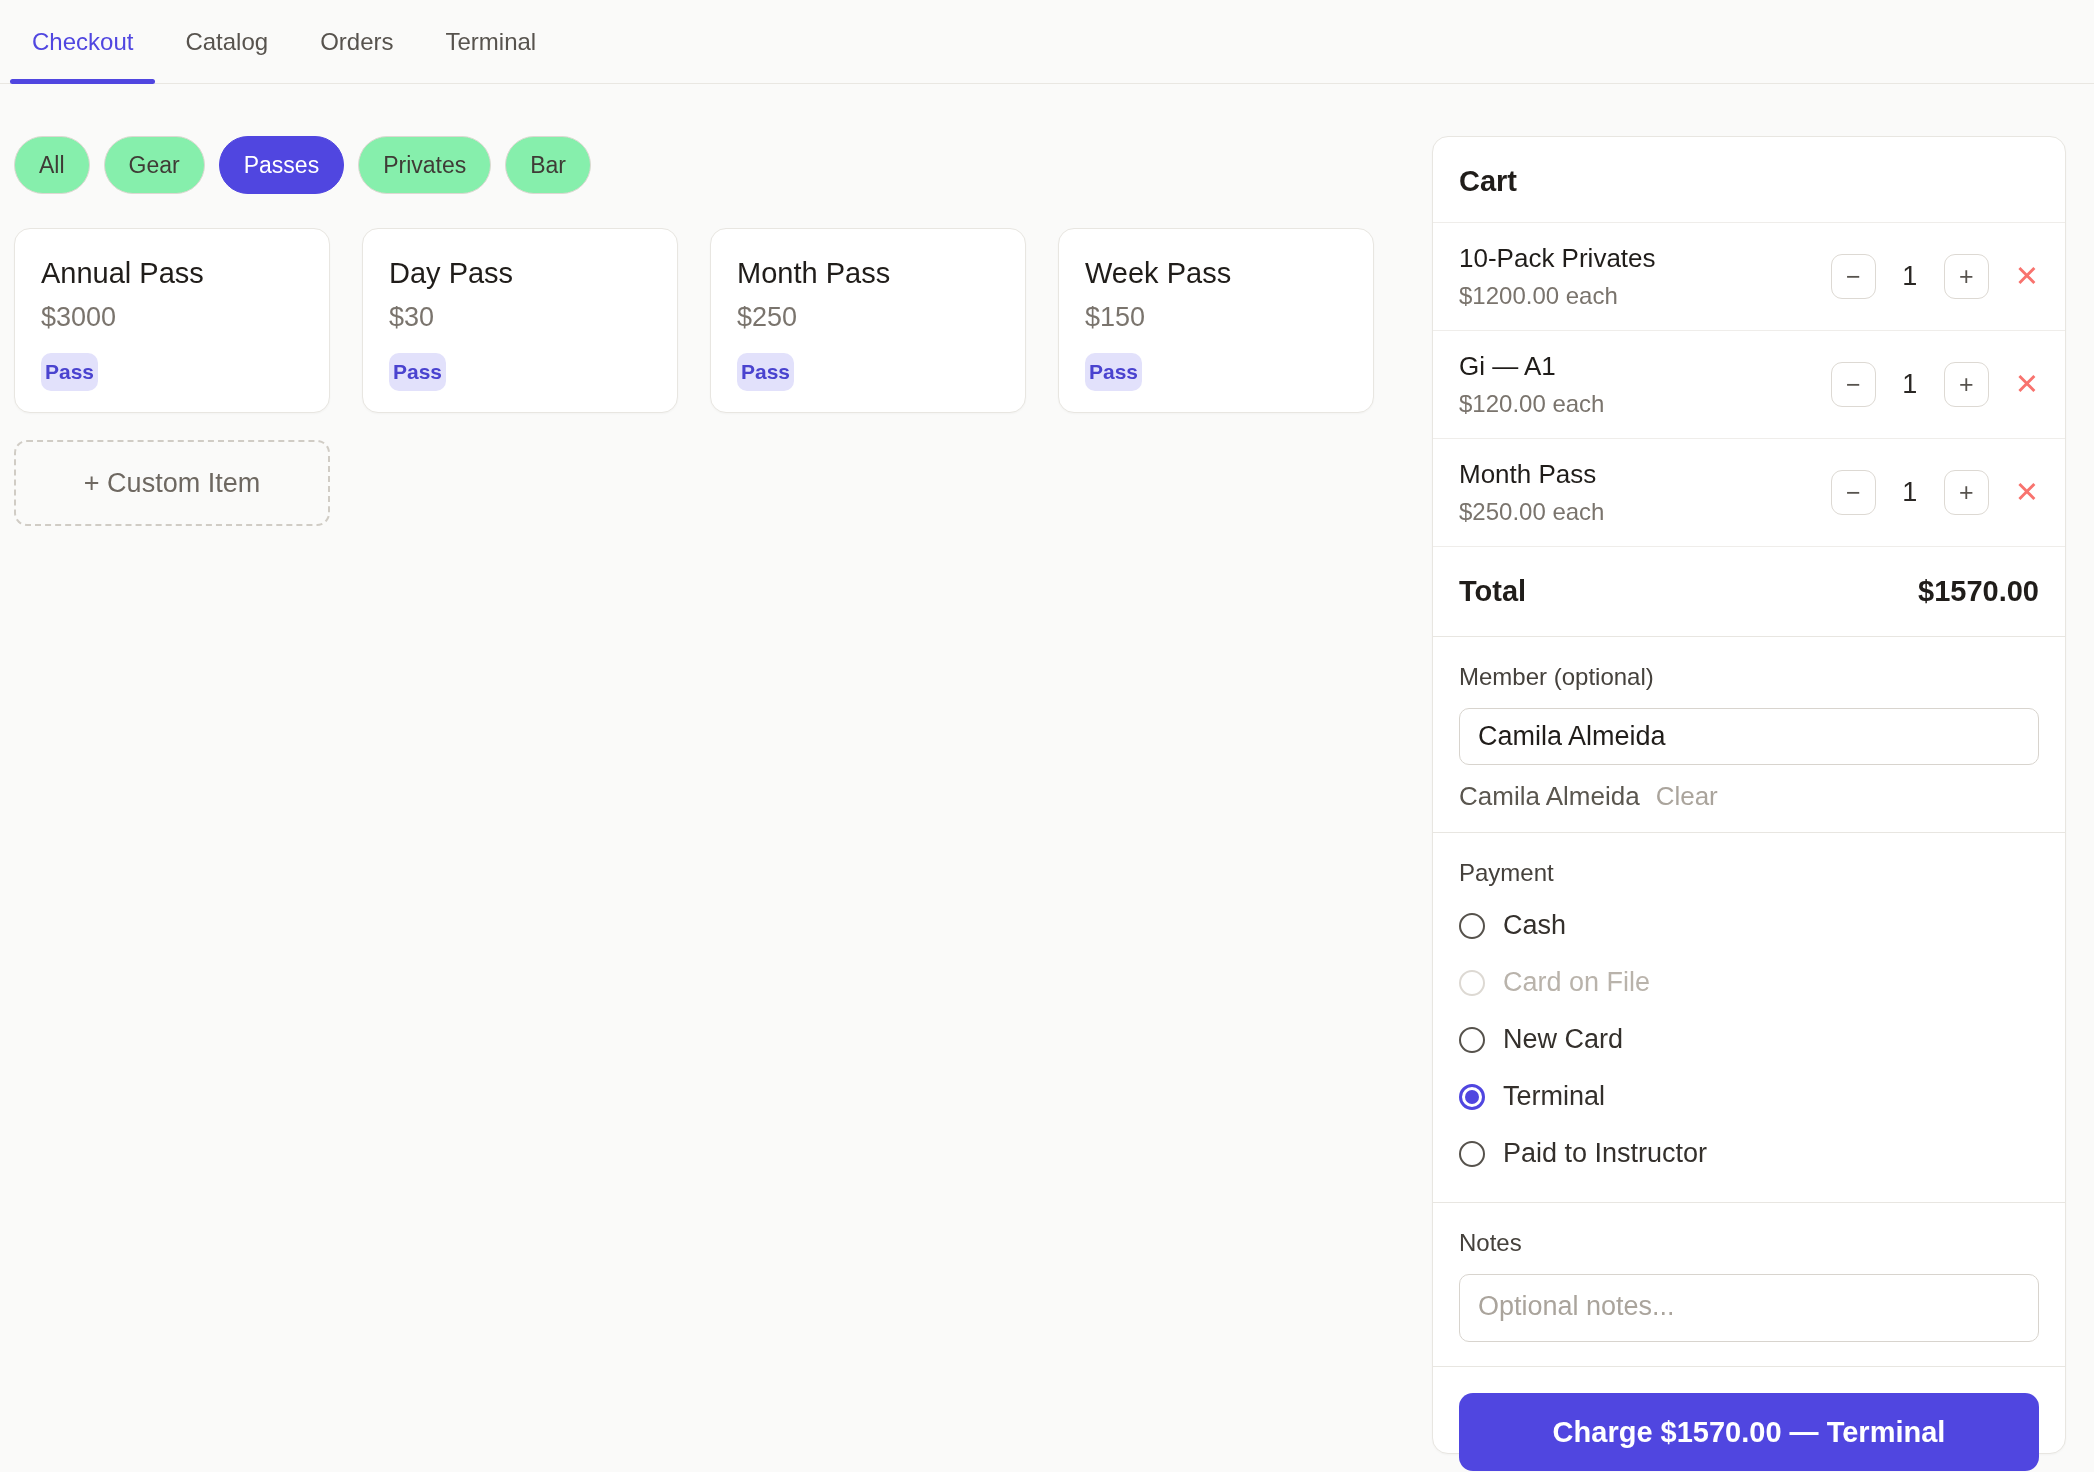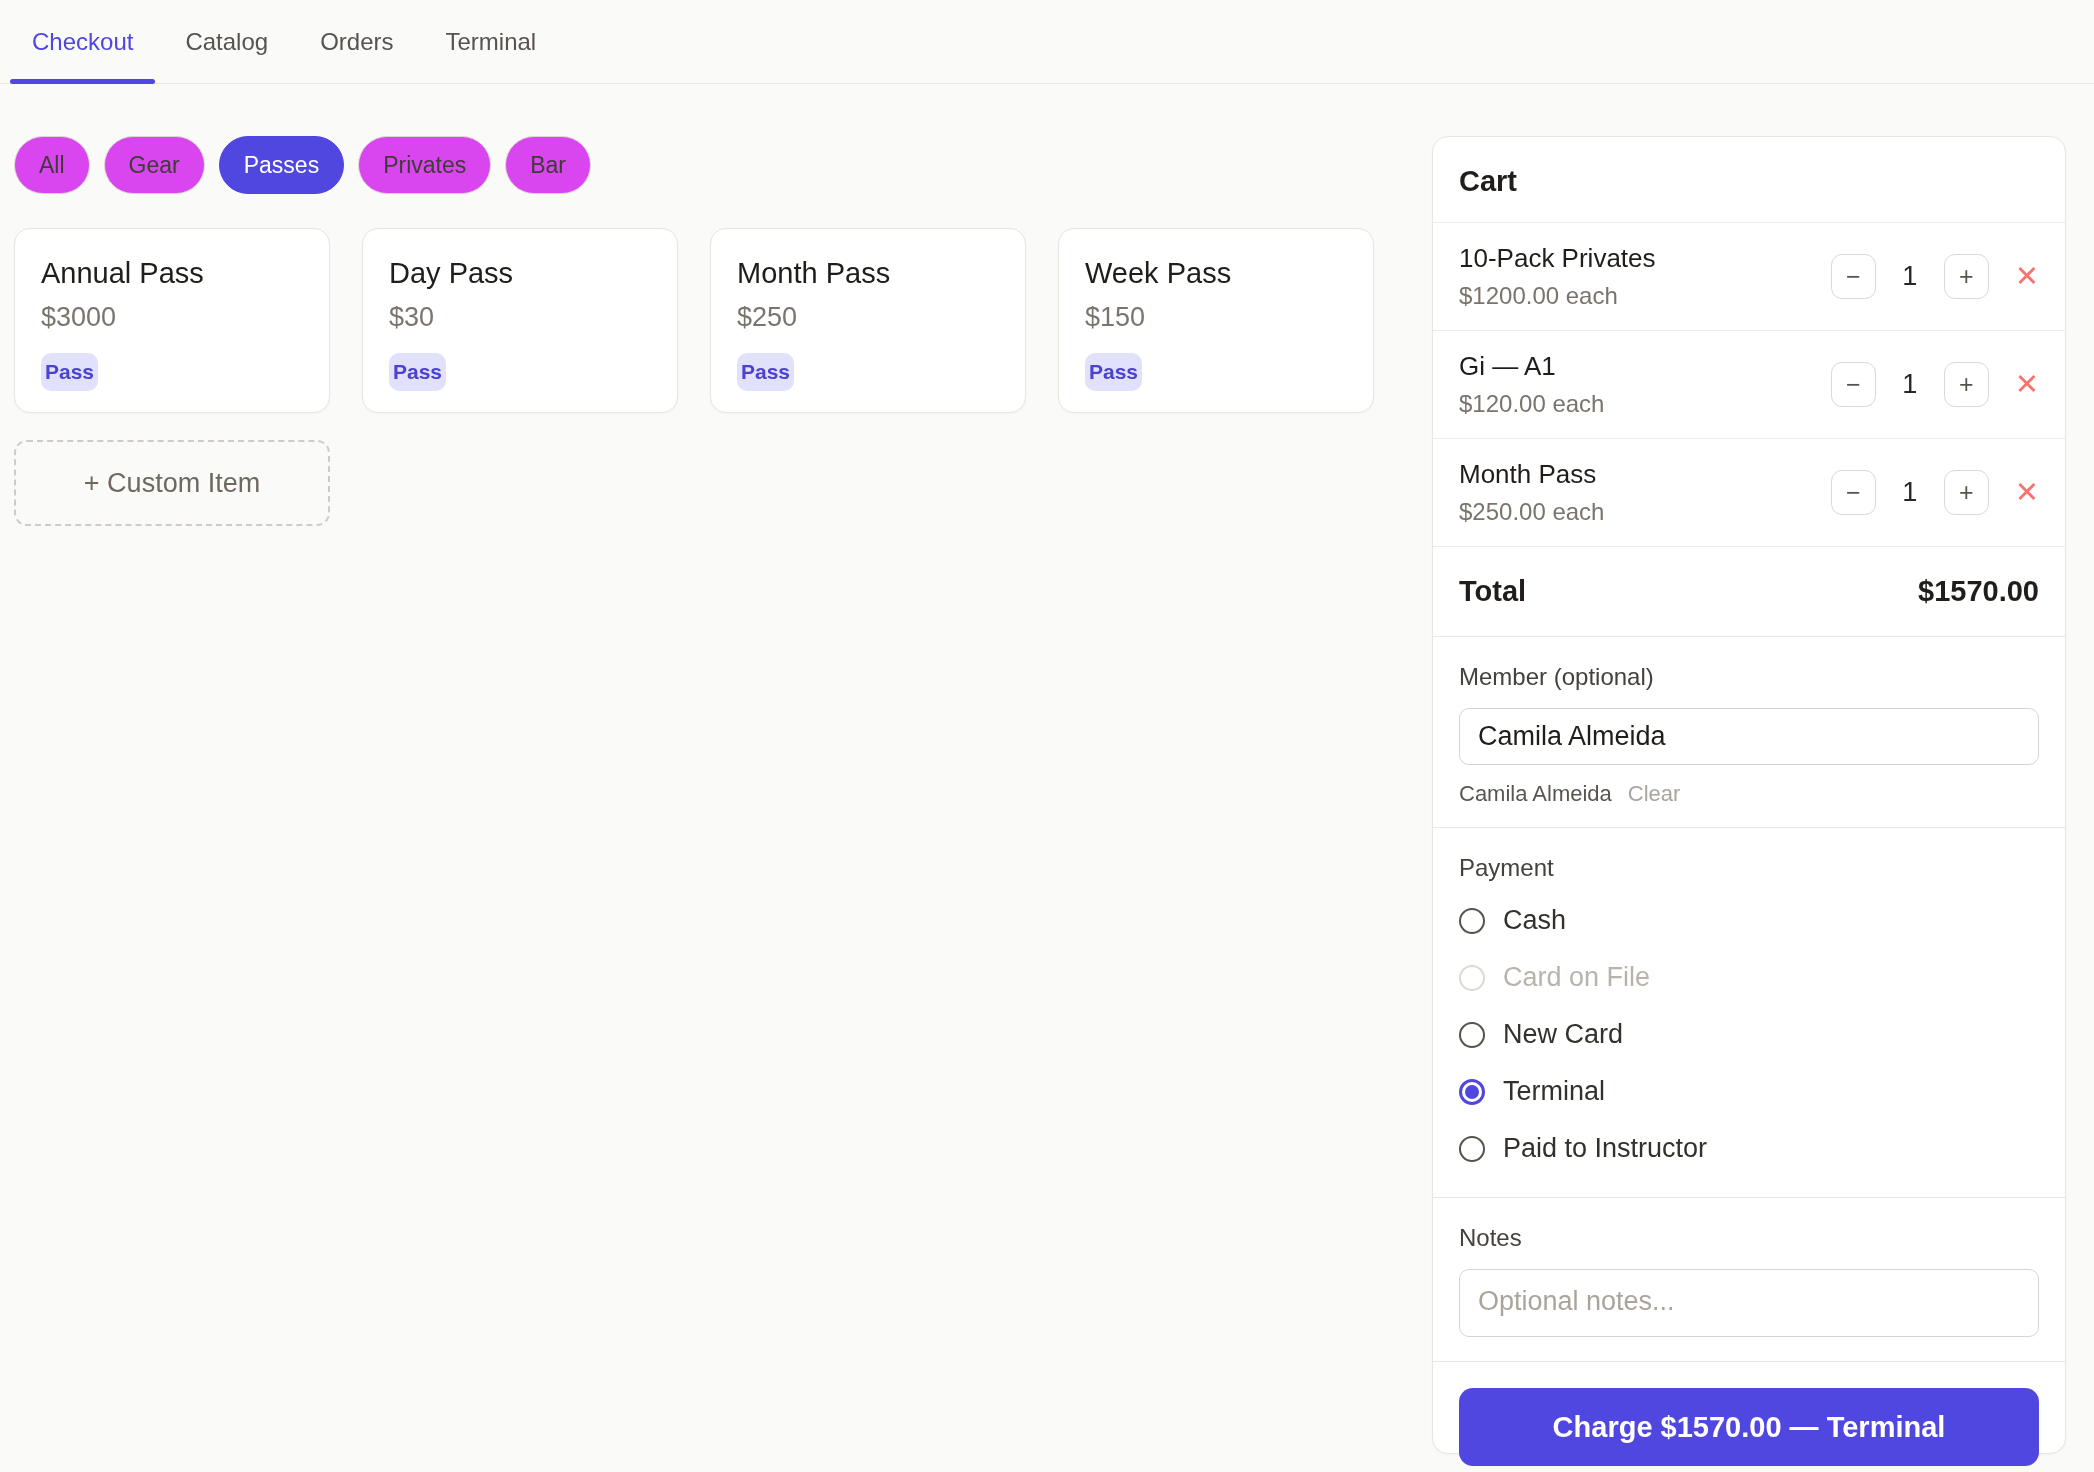--- a/index.html
+++ b/index.html
@@ -43,21 +43,21 @@
     padding:52px 28px 0 14px;
   }
   .left-col { width:1360px; }
   
   .chips { display:flex; gap:14px; }
   .chip {
     height:58px;
     padding:0 24px;
     border-radius:999px;
     border:1.5px solid #ddd9d2;
-    background:#d946ef;
+    background:#86efac;
     color:#3f3b36;
     font-size:23px;
     font-family:inherit;
     cursor:pointer;
     display:flex; align-items:center;
   }
   .chip.active {
     background:#5046e0;
     border-color:#5046e0;
     color:#ffffff;
@@ -167,21 +167,21 @@
     width:100%;
     height:57px;
     border:1.5px solid #d8d4ce;
     border-radius:10px;
     padding:0 18px;
     font-size:27px;
     font-family:inherit;
     color:#201d1a;
     background:#ffffff;
   }
-  .member-helper { margin-top:16px; font-size:22px; }
+  .member-helper { margin-top:16px; font-size:26px; }
   .member-helper .sel-name { color:#5a564f; }
   .member-helper .clear { color:#aaa49c; margin-left:16px; cursor:pointer; }
   
   .pay-rows { margin-top:10px; }
   .radio-row {
     display:flex; align-items:center;
     gap:18px;
     padding:13px 0;
     cursor:pointer;
   }

